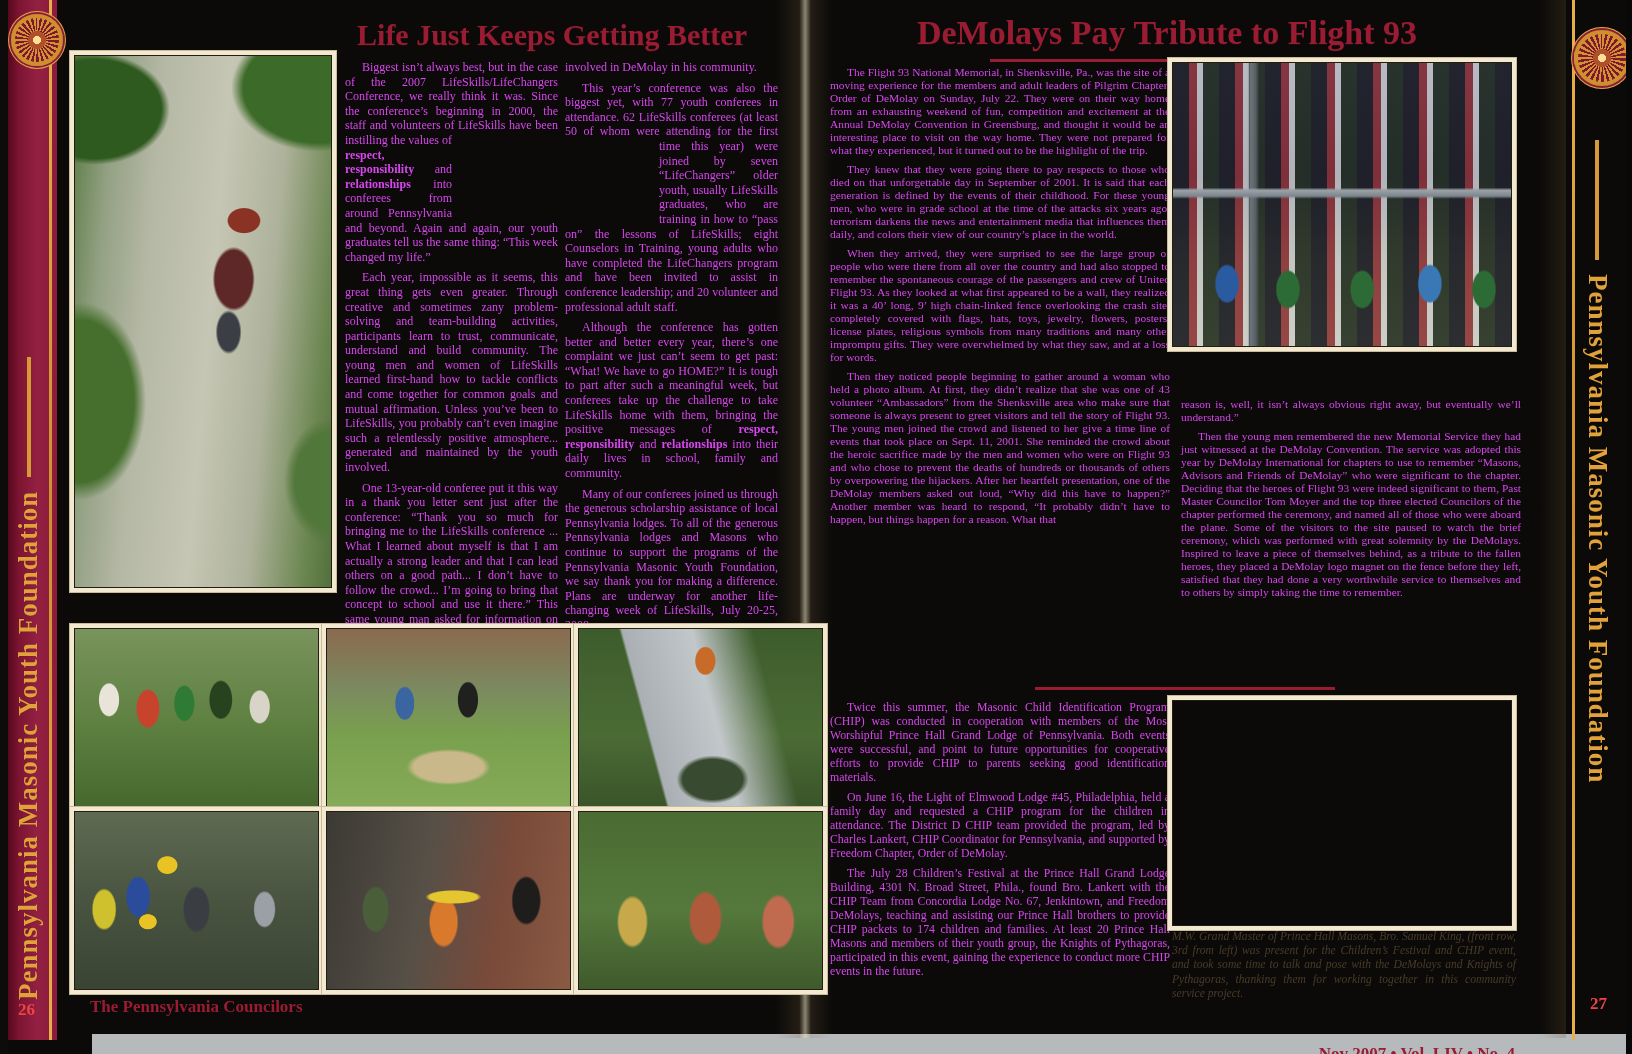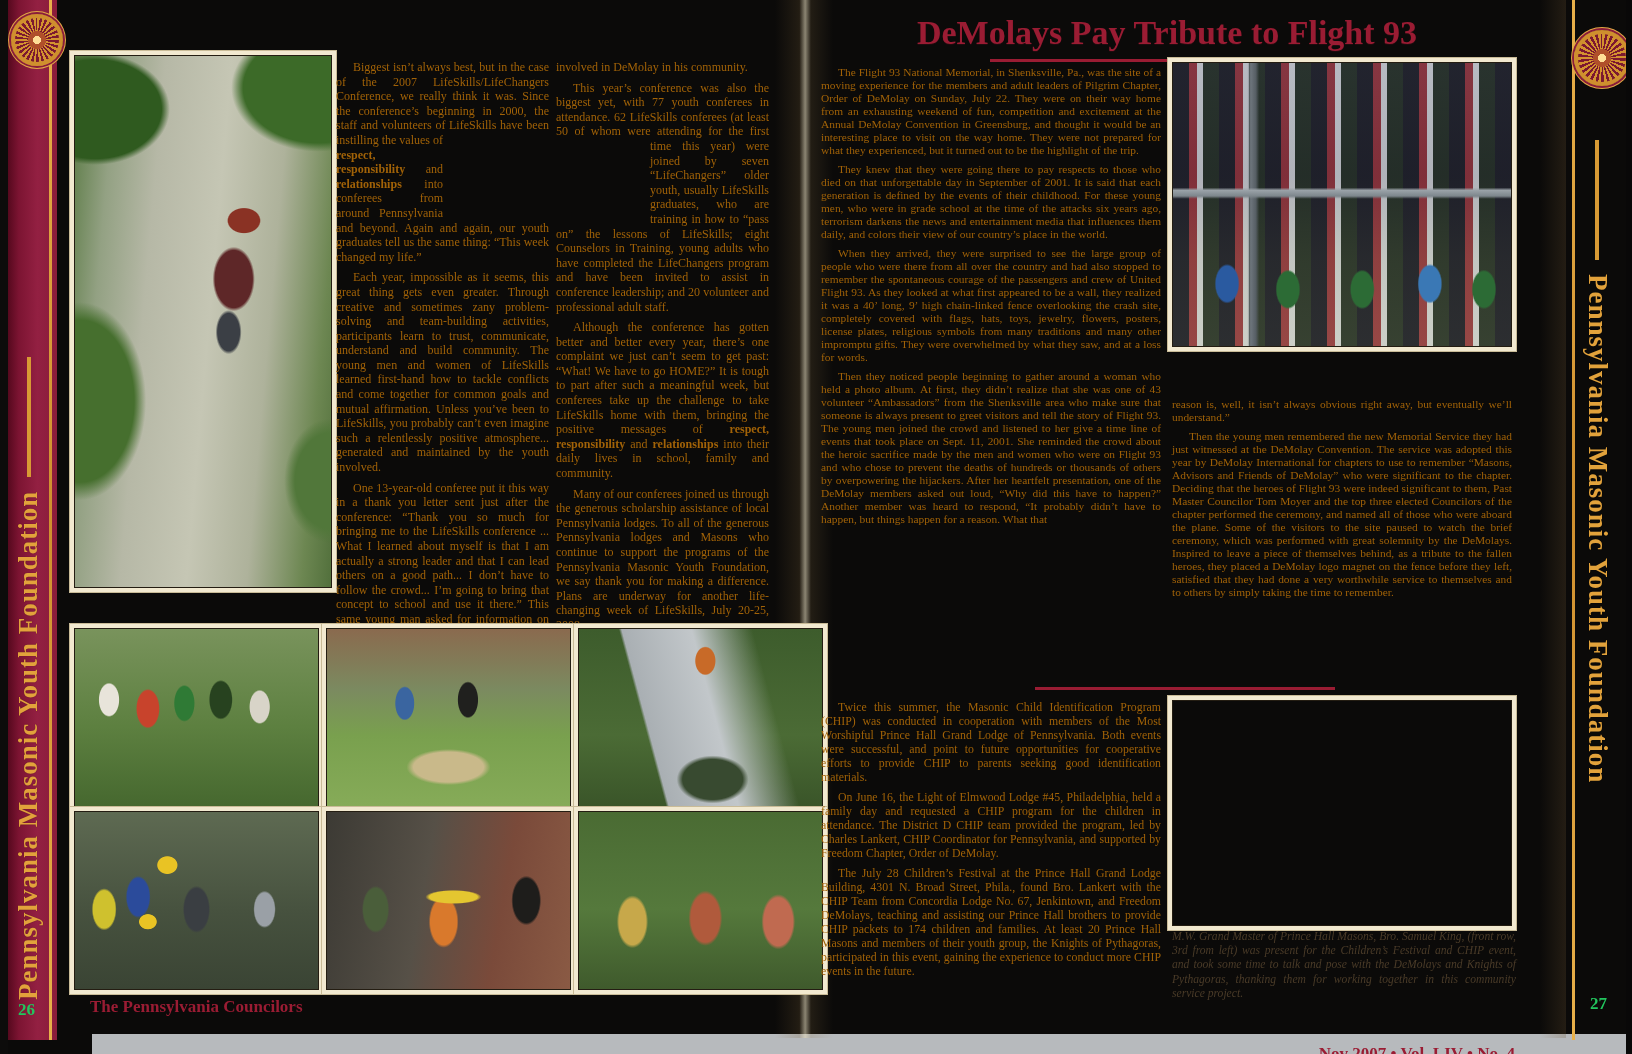--- a/index.html
+++ b/index.html
@@ -40,36 +40,36 @@
 
   .vtext{position:absolute;white-space:nowrap;font-weight:bold;font-size:27px;
          letter-spacing:1px;color:#e2a23b;
          text-shadow:0 0 1px rgba(0,0,0,.4);}
   .vtext .lead-rule{display:inline-block;width:120px;height:4px;background:#d89a34;
          vertical-align:6px;margin:0 14px 0 0;}
   .vtext.vleft{left:13px;top:1000px;transform-origin:0 0;transform:rotate(-90deg);}
   .vtext.vleft .lead-rule{margin:0 0 0 14px;}
   .vtext.vright{left:1613px;top:140px;transform-origin:0 0;transform:rotate(90deg);}
 
-  .pagenum{position:absolute;color:#22c55e;font-size:17px;font-weight:bold;}
+  .pagenum{position:absolute;color:#ef4444;font-size:17px;font-weight:bold;}
   .pagenum.p26{left:18px;top:1000px;}
   .pagenum.p27{left:1590px;top:994px;}
 
   
   .headline{position:absolute;color:#9a1c33;font-weight:bold;text-align:center;
             text-shadow:0 1px 0 rgba(90,20,30,.25);}
   .hl-left{left:333px;top:18px;width:438px;font-size:30px;}
   .hl-f93{left:820px;top:14px;width:694px;font-size:34px;}
   .hl-chip{left:820px;top:642px;width:694px;font-size:33px;}
   .hrule{position:absolute;height:3px;background:#9a1c33;}
   .hr-f93{left:990px;top:59px;width:360px;}
   .hr-chip{left:1035px;top:687px;width:300px;}
 
   
-  .col{position:absolute;text-align:justify;color:#a16207;}
+  .col{position:absolute;text-align:justify;color:#d946ef;padding-left:9px;}
   .lcol{font-size:12px;line-height:14.6px;width:213px;}
   .c1{left:336px;top:60px;height:570px;}
   .c2{left:556px;top:60px;height:570px;}
   .rcol{font-size:11.4px;line-height:13px;width:340px;}
   .f93c1{left:821px;top:66px;height:592px;}
   .f93c2{left:1172px;top:398px;height:262px;}
   .chipc1{left:821px;top:700px;height:300px;font-size:11.8px;line-height:14px;}
   .col p{margin:0 0 6px 0;text-indent:17px;}
   .col p.noindent{text-indent:0;}
   .b{font-weight:bold;}
@@ -165,20 +165,21 @@
 <body>
 
 <div class="stage">
 
   <div class="bed-strip"></div>
 
   <div class="paper"></div>
   <div class="gutter"></div>
   <div class="edge-shadow-r"></div>
 
+  <div class="headline hl-left">Life Just Keeps Getting Better</div>
 
   <div class="ph ph-tree"></div>
 
   <div class="col lcol c1">
     <p><span>Biggest isn’t always best, but in the case of the 2007 LifeSkills/LifeChangers Conference, we really think it was. Since the conference’s beginning in 2000, the staff and volunteers of LifeSkills have been instilling the values of </span><span class="sp-r"></span><span class="b">respect, responsibility</span><span> and </span><span class="b">relationships</span><span> into conferees from around Pennsylvania and beyond. Again and again, our youth graduates tell us the same thing: “This week changed my life.”</span></p>
     <p>Each year, impossible as it seems, this great thing gets even greater.  Through creative and sometimes zany problem-solving and team-building activities, participants learn to trust, communicate, understand and build community.  The young men and women of LifeSkills learned first-hand how to tackle conflicts and come together for common goals and mutual affirmation. Unless you’ve been to LifeSkills, you probably can’t even imagine such a relentlessly positive atmosphere... generated and maintained by the youth involved.</p>
     <p>One 13-year-old conferee put it this way in a thank you letter sent just after the conference:  “Thank you so much for bringing me to the LifeSkills conference ... What I learned about myself is that I am actually a strong leader and that I can lead others on a good path... I don’t have to follow the crowd... I’m going to bring that concept to school and use it there.”  This same young man asked for information on how he can get</p>
   </div>
 
   <div class="col lcol c2">

